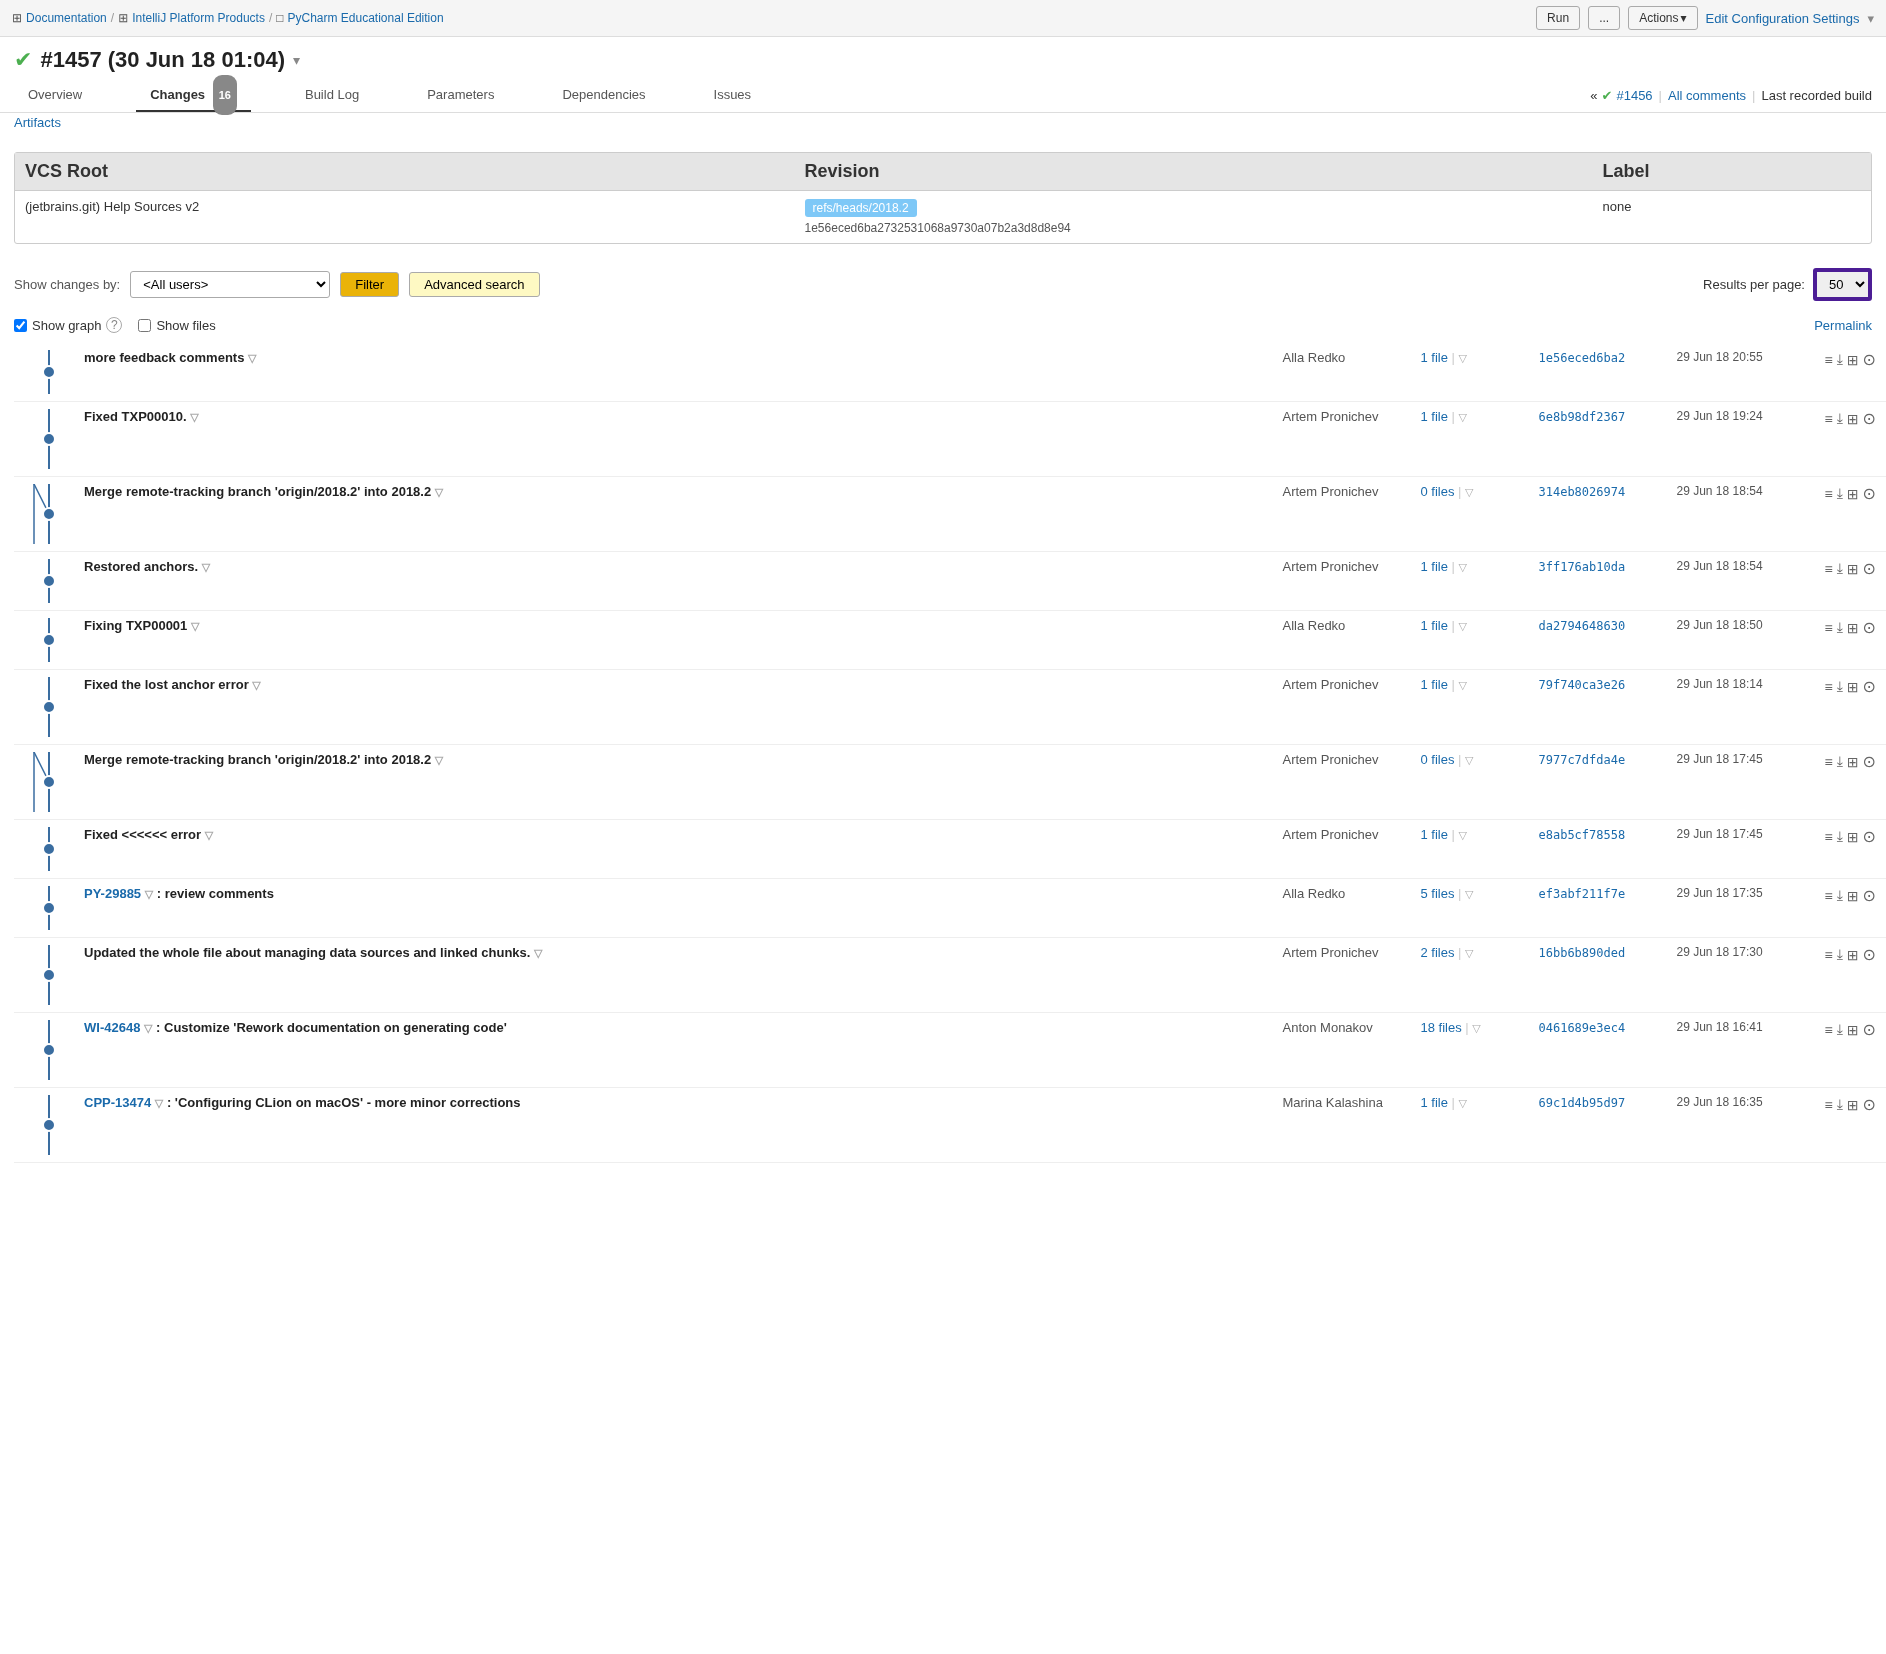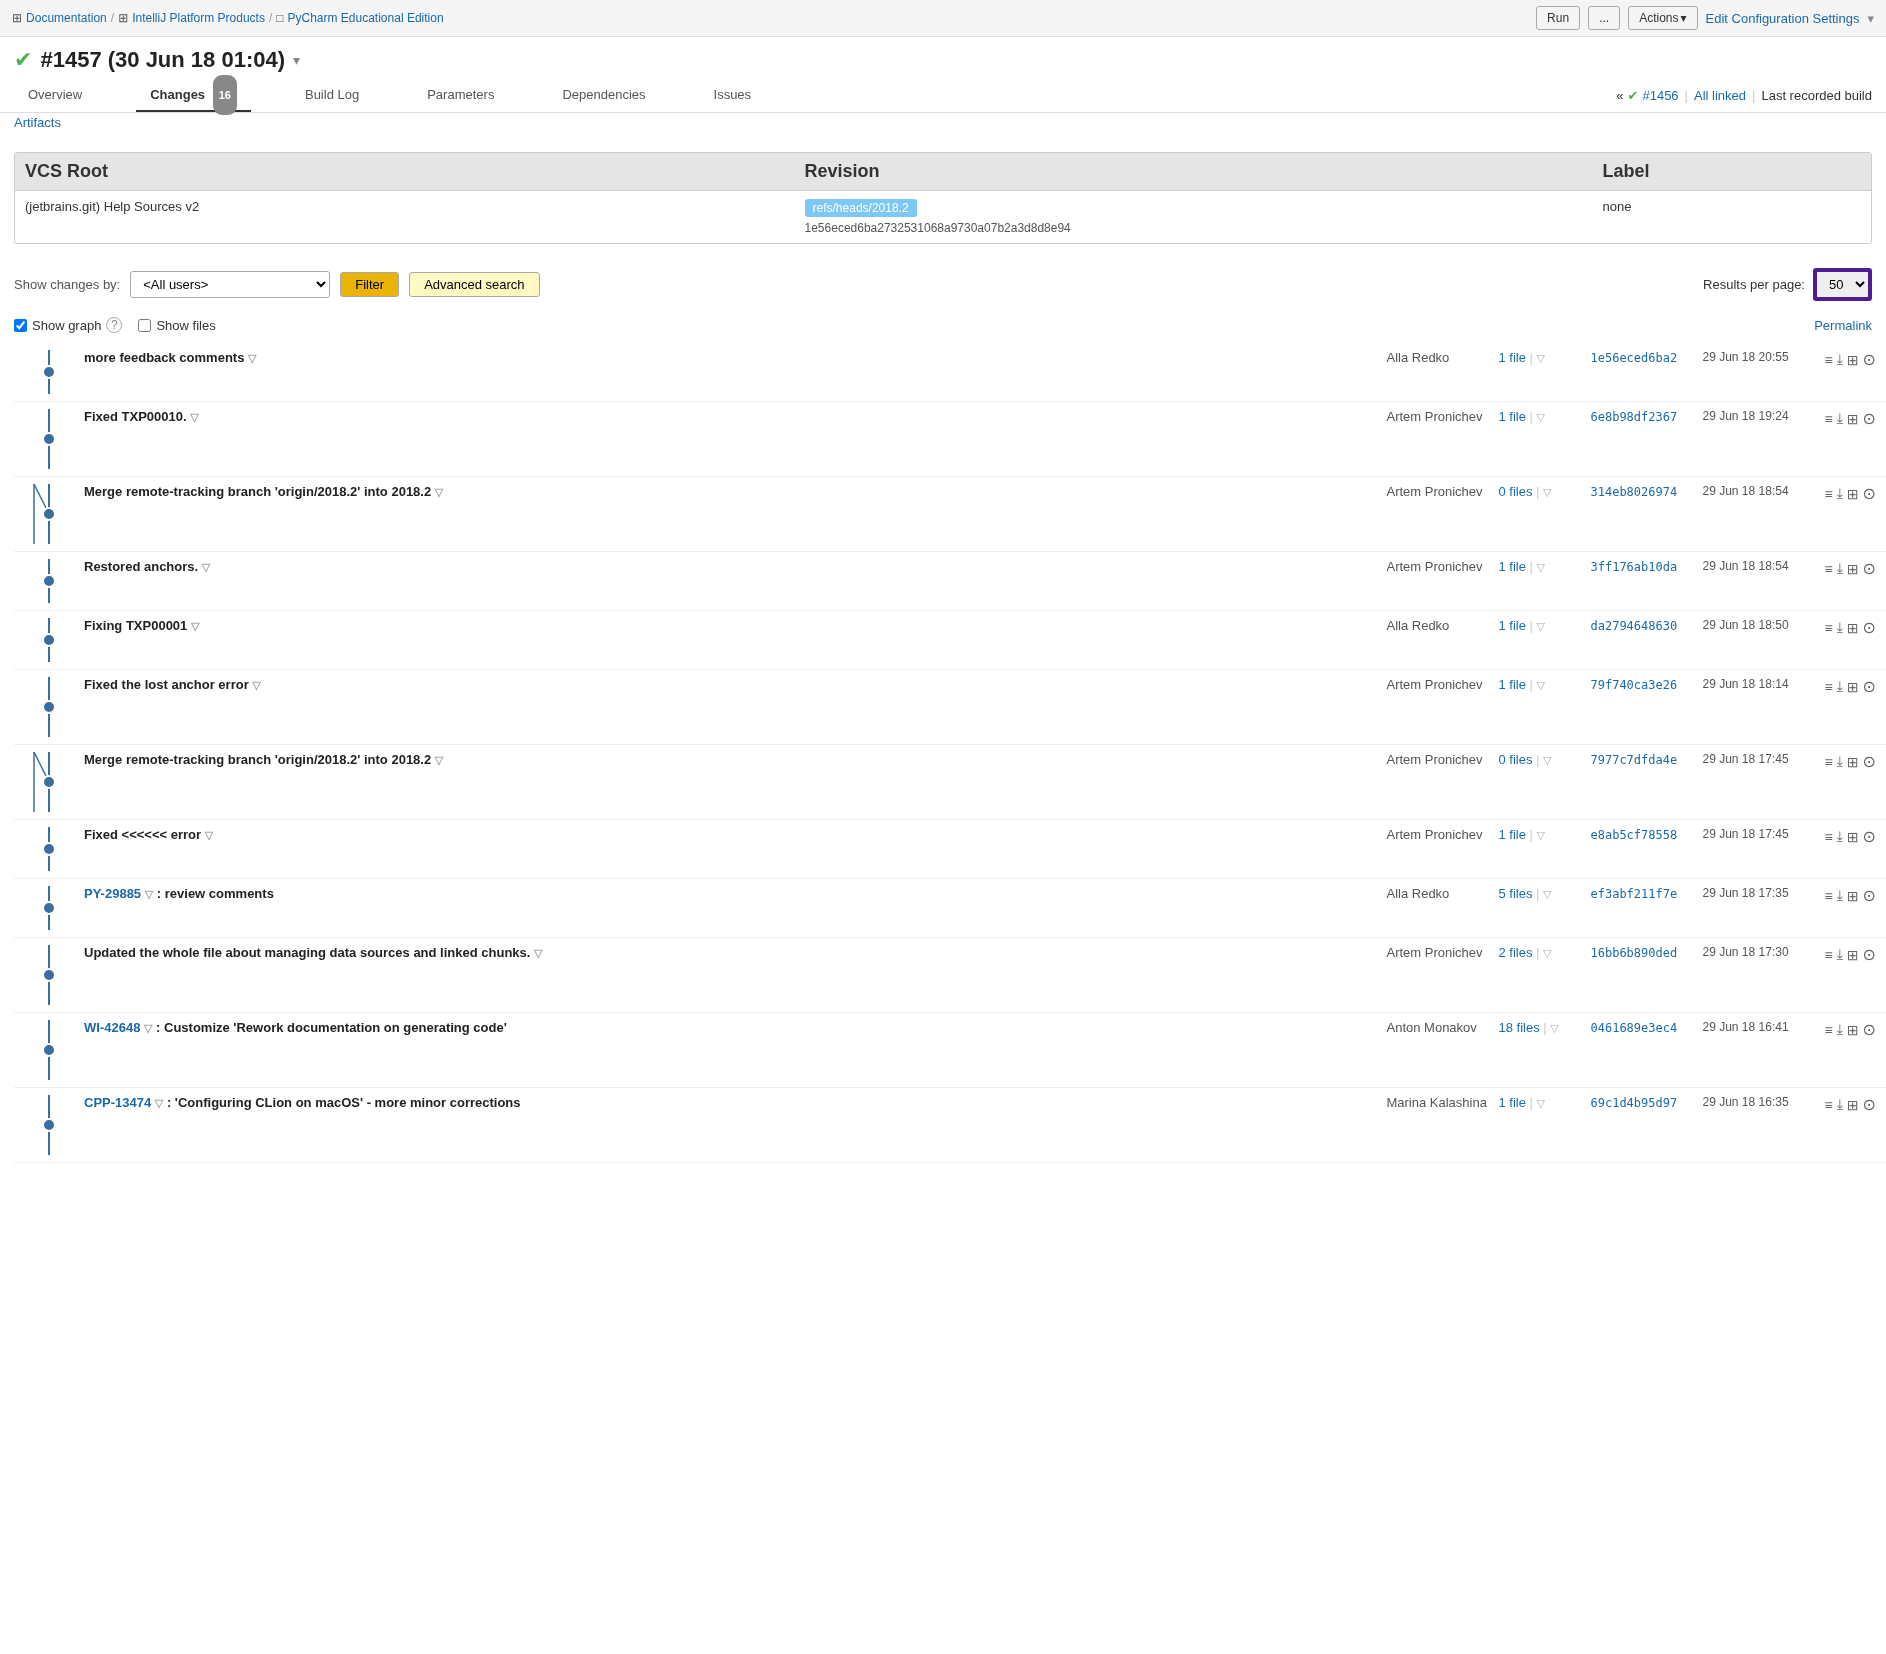--- a/index.html
+++ b/index.html
@@ -54,21 +54,21 @@
     .results-select { padding: 4px 8px; border: 4px solid #4c1d95; border-radius: 3px; font-size: 13px; }
 
     .graph-bar { display: flex; align-items: center; gap: 16px; padding: 6px 14px 10px; }
     .checkbox-label { display: flex; align-items: center; gap: 5px; font-size: 13px; cursor: pointer; }
     .help-icon { color: #888; font-size: 12px; border: 1px solid #aaa; border-radius: 50%; width: 16px; height: 16px; display: inline-flex; align-items: center; justify-content: center; cursor: pointer; }
     .permalink { margin-left: auto; color: #1a6aab; text-decoration: none; font-size: 13px; }
 
     .changes-list { margin: 0 0 0 14px; }
     .change-row { display: flex; align-items: flex-start; border-bottom: 1px solid #eee; padding: 7px 0; gap: 0; }
     .graph-col { width: 70px; min-width: 70px; position: relative; display: flex; align-items: stretch; }
-    .change-content { flex: 1; display: flex; align-items: flex-start; gap: 2px; padding-right: 10px; }
+    .change-content { flex: 1; display: flex; align-items: flex-start; gap: 28px; padding-right: 10px; }
     .change-desc { flex: 1; min-width: 0; }
     .change-desc .title { font-weight: 600; font-size: 13px; color: #222; }
     .change-desc .title a { color: #1a6aab; text-decoration: none; font-weight: 600; }
     .change-author { width: 110px; min-width: 110px; font-size: 13px; color: #555; }
     .change-files { width: 90px; min-width: 90px; font-size: 13px; }
     .change-files a { color: #1a6aab; text-decoration: none; }
     .change-hash { width: 110px; min-width: 110px; }
     .change-hash a { color: #1a6aab; text-decoration: none; font-size: 12px; font-family: monospace; }
     .change-time { width: 120px; min-width: 120px; font-size: 12px; color: #555; }
     .change-actions { display: flex; align-items: center; gap: 4px; }
@@ -126,21 +126,21 @@
   <a class="tab">
     <span>Issues</span>
   </a>
   <div class="tab-right">
     <span class="prev-build">
       <span>«</span>
       <span class="green-dot">✔</span>
       <a href="#">#1456</a>
     </span>
     <span class="sep">|</span>
-    <a href="#">All linked</a>
+    <a href="#">All comments</a>
     <span class="sep">|</span>
     <span>Last recorded build</span>
   </div>
 </div>
 
 <div class="artifacts-tab">
   <a href="#">Artifacts</a>
 </div>
 
 <div class="vcs-table">

